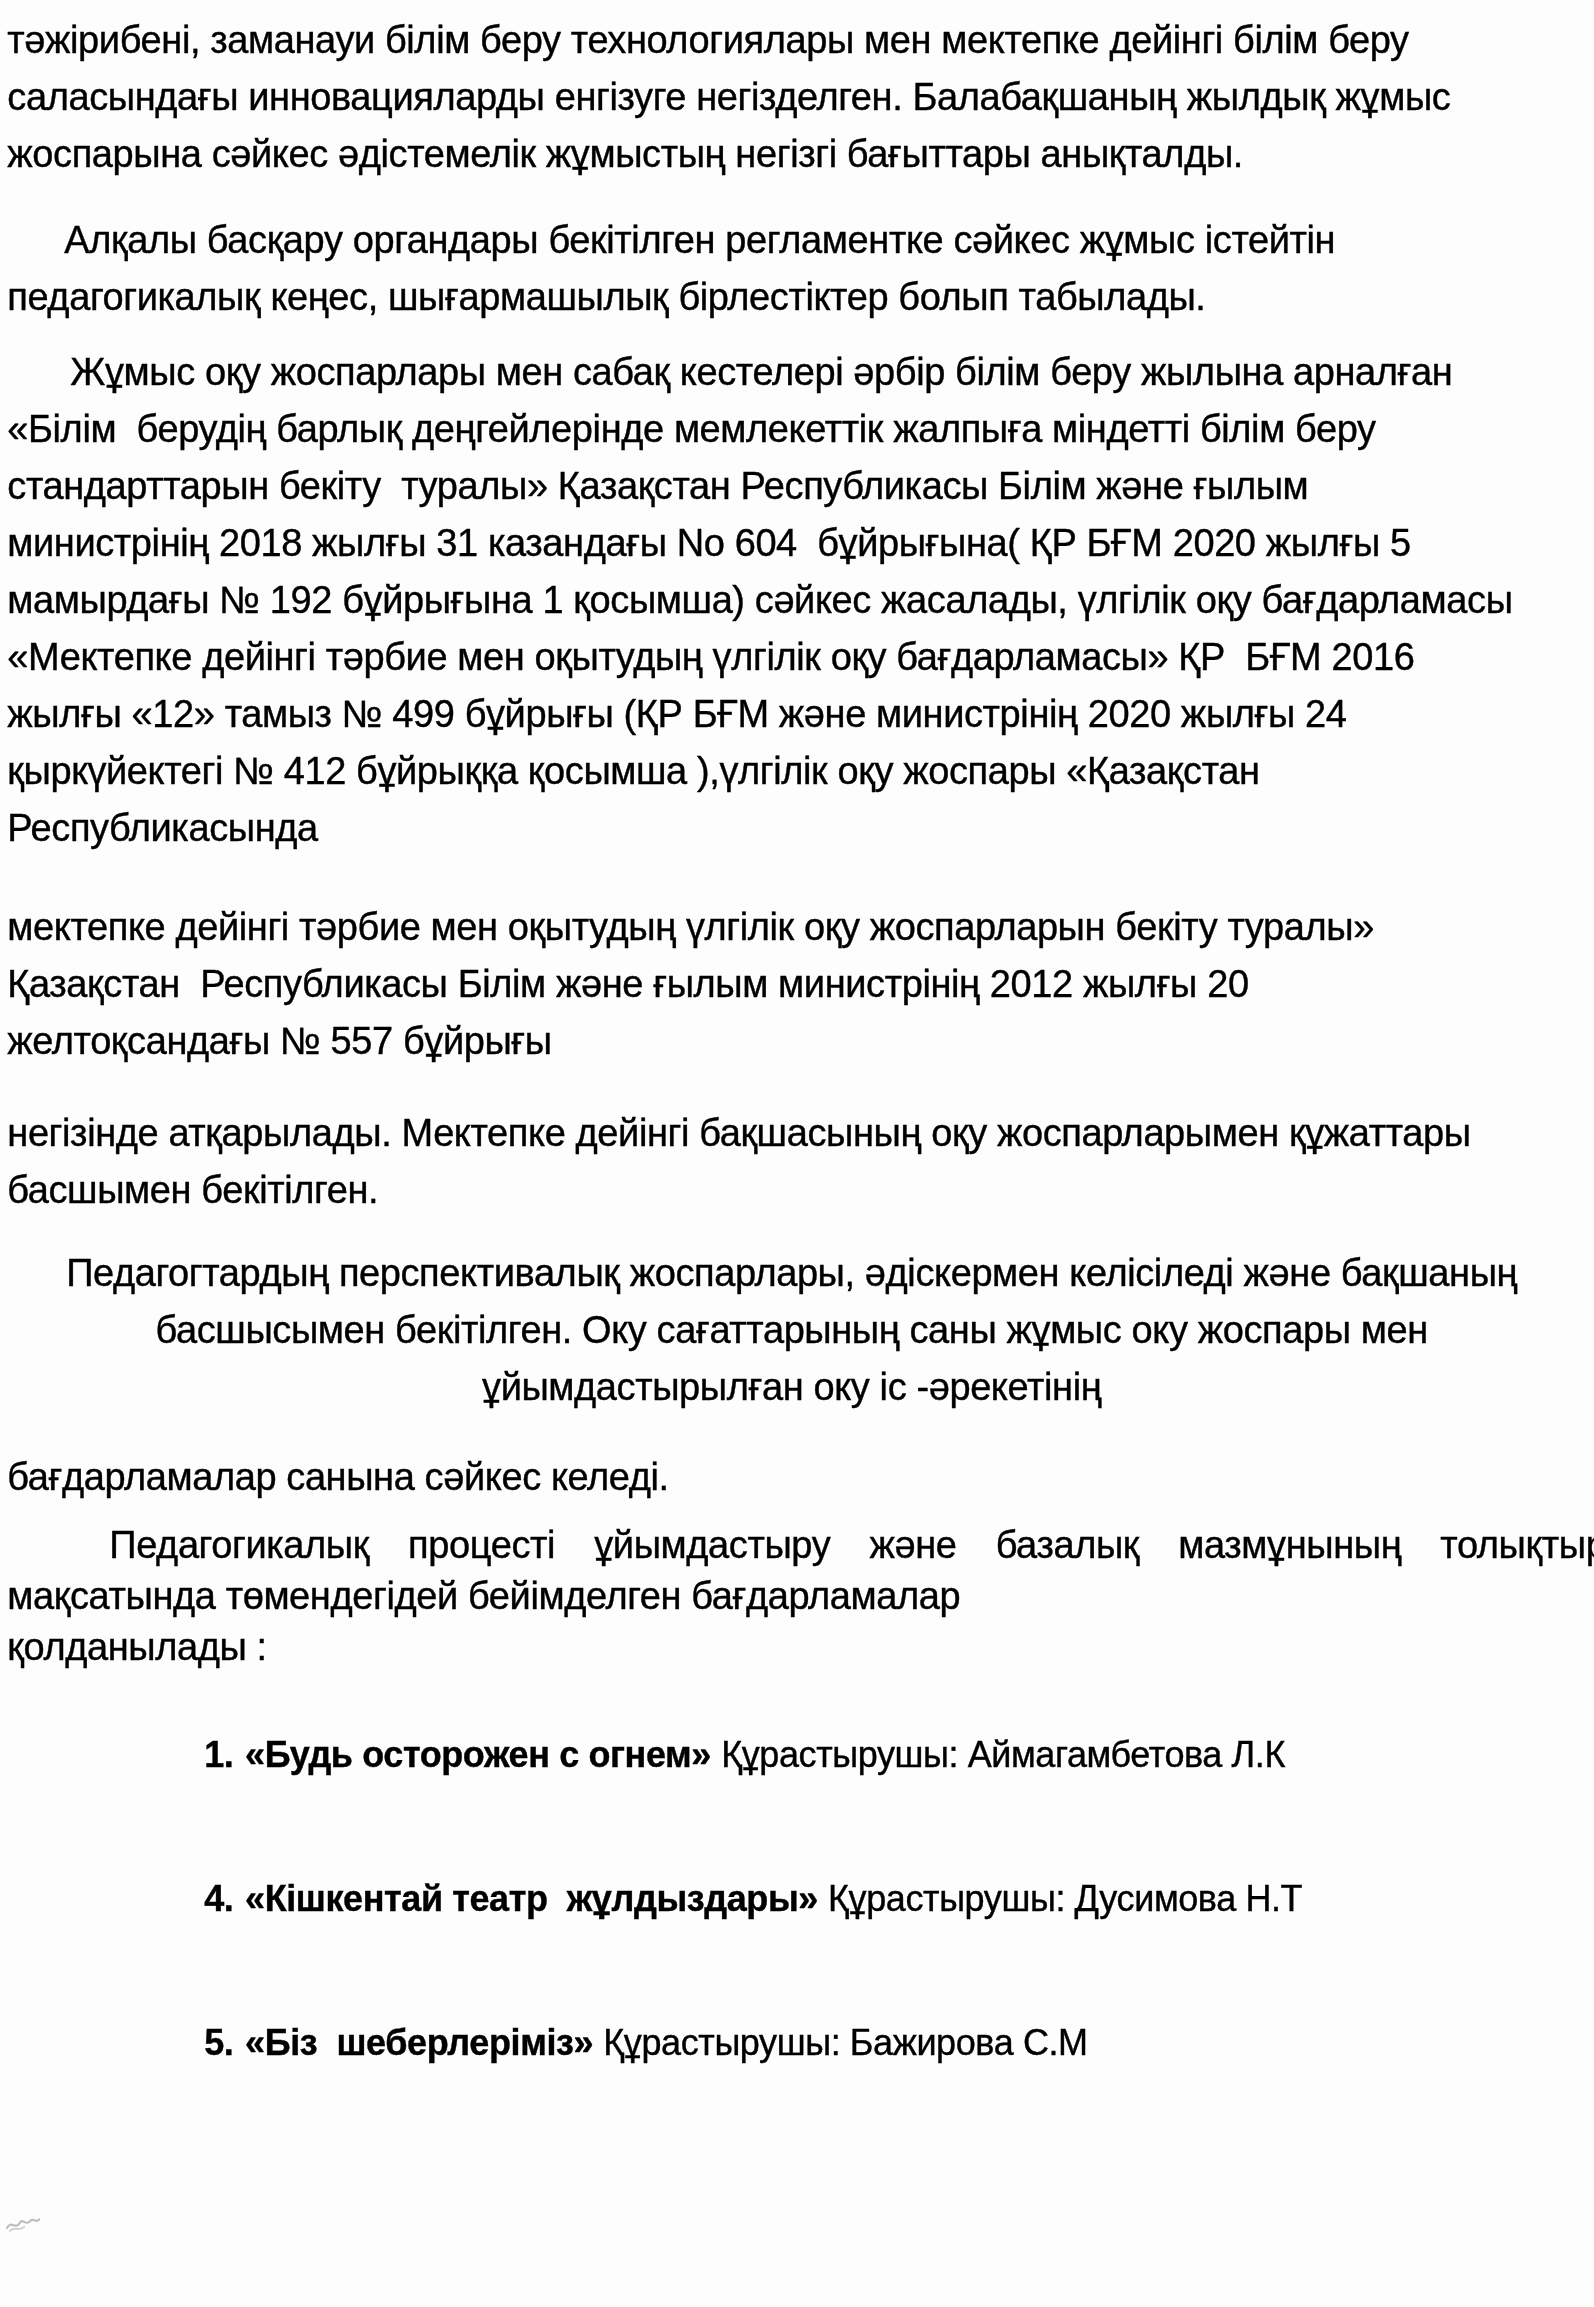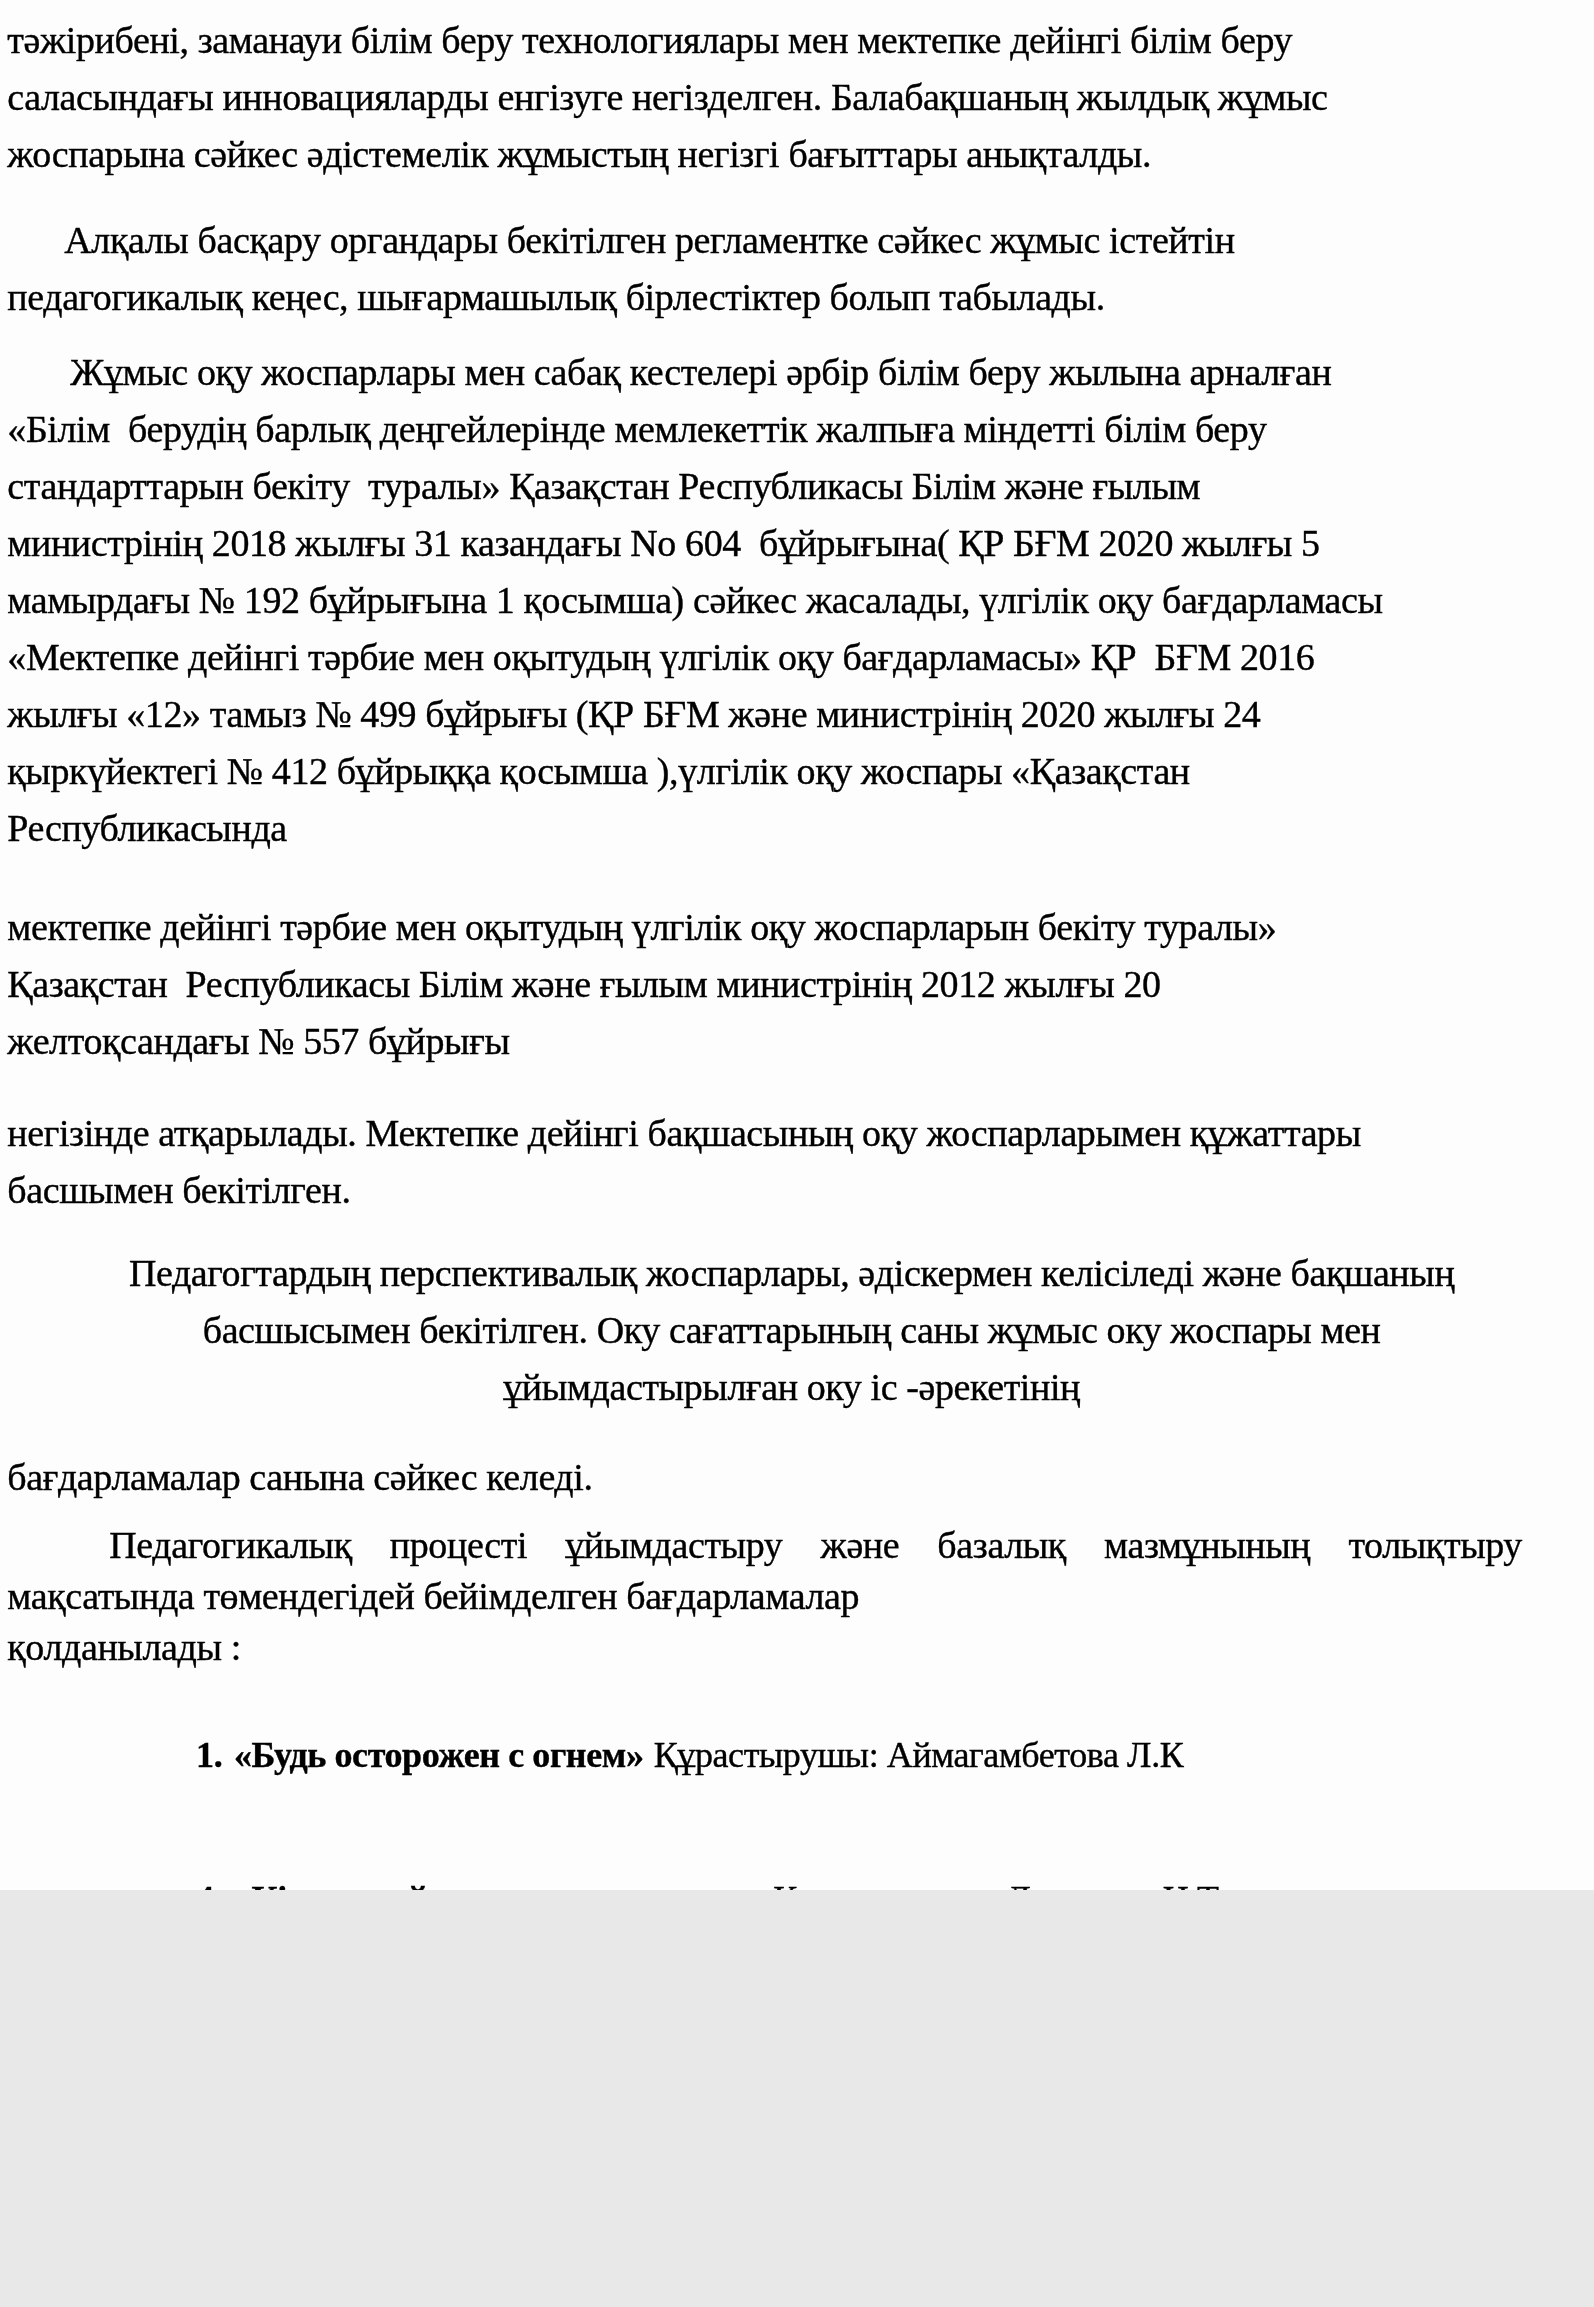--- a/index.html
+++ b/index.html
@@ -3,26 +3,26 @@
 <meta charset="utf-8">
 <style>
   html, body {
     margin: 0;
     padding: 0;
     background: #e8e8e8;
   }
   .page {
     position: relative;
     width: 1595px;
-    height: 1890px;
+    height: 2307px;
     background: #fdfdfd;
     overflow: hidden;
     box-sizing: border-box;
     padding: 11.7px 19px 0 7.3px;
-    font-family: Liberation Serif, serif;
+    font-family: Liberation Sans, sans-serif;
     color: #131313;
   }
   .scan {
     filter: contrast(1.18) blur(0.3px);
     -webkit-text-stroke: 0.4px currentColor;
     letter-spacing: -0.4px;
   }
   .para {
     white-space: pre;
     font-size: 38px;

